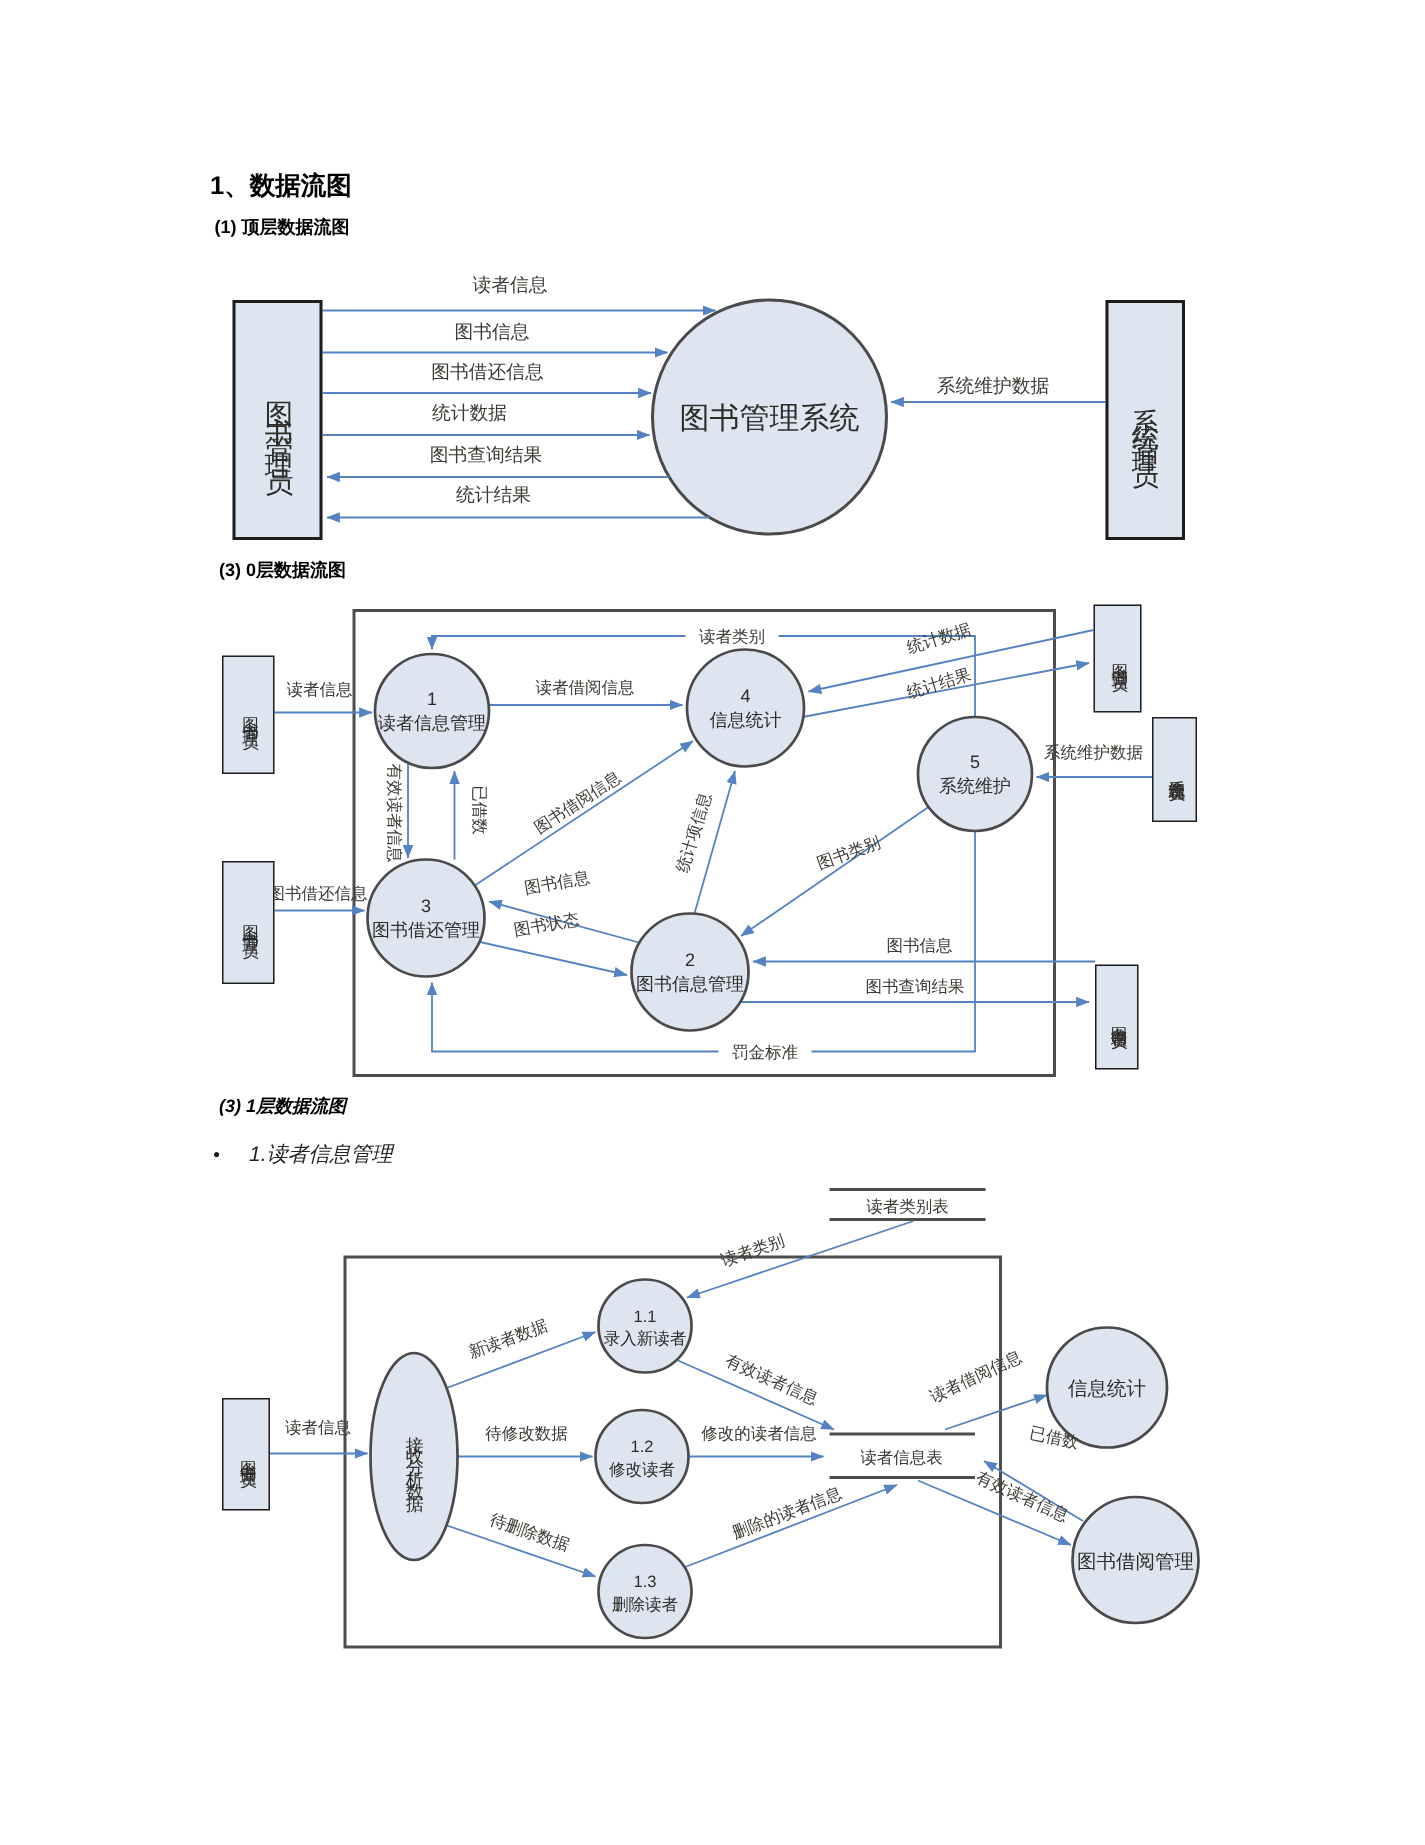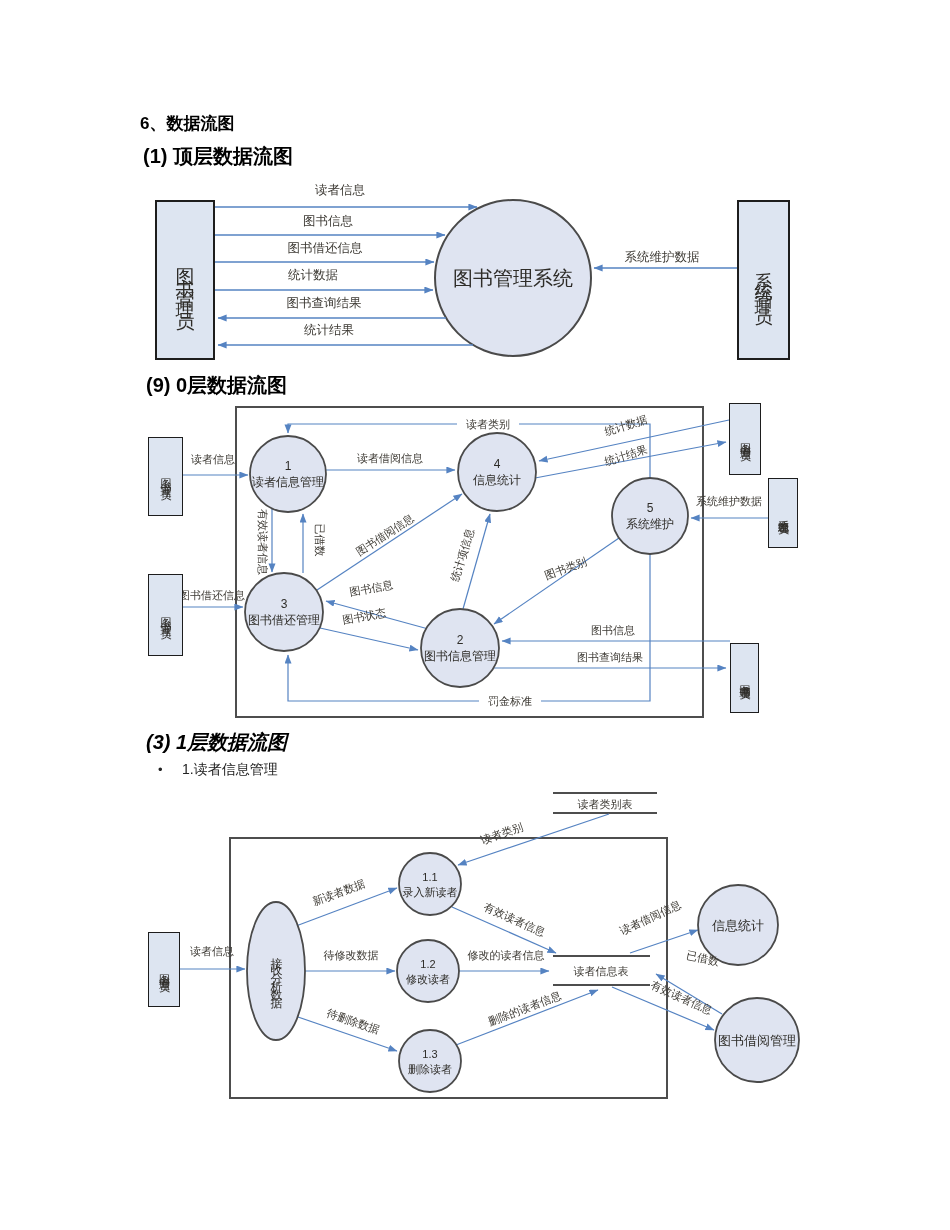--- a/index.html
+++ b/index.html
@@ -1,22 +1,22 @@
 <!DOCTYPE html>
 <html><head>
 <meta charset="utf-8">
 <style>
   html,body{margin:0;padding:0;background:#fff;}
   .page{position:relative;width:950px;height:1230px;background:#ffffff;overflow:hidden;
         font-family:"Liberation Sans","DejaVu Sans",sans-serif;color:#3c3933;}
   .page > svg{position:absolute;left:0;top:0;}
   .hd{position:absolute;font-weight:bold;color:#000;white-space:nowrap;}
   .hd1{left:140px;top:112px;font-size:17px;}
-  .hd2{font-size:20px;}
-  .bullet-line{position:absolute;left:158px;top:761px;font-size:14px;color:#222;}
+  .hd2{font-size:12px;}
+  .bullet-line{position:absolute;left:142px;top:761px;font-size:14px;color:#222;font-style:italic;}
   .bullet-line .dot{display:inline-block;width:24px;font-size:13px;}
   .entity{position:absolute;display:flex;align-items:center;justify-content:center;
           background:#dde5f1;border:2px solid #1d1d1d;color:#2e2c28;
           writing-mode:vertical-rl;text-orientation:upright;box-sizing:border-box;}
   .entity-lg{font-size:19px;letter-spacing:11px;}
   .entity-sm{font-size:11px;letter-spacing:3px;border-width:1.5px;}
   .vfree{position:absolute;display:flex;align-items:center;justify-content:center;
          writing-mode:vertical-rl;text-orientation:upright;color:#2e2c28;
          font-size:12px;letter-spacing:8px;}
   svg text{font-family:"Liberation Sans","DejaVu Sans",sans-serif;fill:#3c3933;}
@@ -173,23 +173,23 @@
       <text x="503" y="837" text-anchor="middle" class="lbl" transform="rotate(-19,503,837)">读者类别</text>
       <text x="513" y="923" text-anchor="middle" class="lbl" transform="rotate(24,513,923)">有效读者信息</text>
       <text x="506" y="959" text-anchor="middle" class="lbl">修改的读者信息</text>
       <text x="526" y="1012" text-anchor="middle" class="lbl" transform="rotate(-21,526,1012)">删除的读者信息</text>
       <text x="652" y="921" text-anchor="middle" class="lbl" transform="rotate(-25,652,921)">读者借阅信息</text>
       <text x="702" y="962" text-anchor="middle" class="lbl" transform="rotate(12,702,962)">已借数</text>
       <text x="680" y="1001" text-anchor="middle" class="lbl" transform="rotate(24,680,1001)">有效读者信息</text>
     </g>
   </svg>
 
-  <div class="hd hd1">6、数据流图</div>
+  <div class="hd hd1">1、数据流图</div>
   <div class="hd hd2" style="left:143px;top:143px;">(1) 顶层数据流图</div>
-  <div class="hd hd2" style="left:146px;top:372px;">(9) 0层数据流图</div>
+  <div class="hd hd2" style="left:146px;top:372px;">(3) 0层数据流图</div>
   <div class="hd hd2" style="left:146px;top:729px;font-style:italic;">(3) 1层数据流图</div>
   <div class="bullet-line"><span class="dot">•</span><span>1.读者信息管理</span></div>
 
   <div class="entity entity-lg" style="left:155px;top:200px;width:60px;height:160px;">图书管理员</div>
   <div class="entity entity-lg" style="left:737px;top:200px;width:53px;height:160px;font-size:18px;letter-spacing:9px;">系统管理员</div>
 
   <div class="entity entity-sm" style="left:148px;top:437px;width:35px;height:79px;">图书管理员</div>
   <div class="entity entity-sm" style="left:148px;top:574px;width:35px;height:82px;">图书管理员</div>
   <div class="entity entity-sm" style="left:729px;top:403px;width:32px;height:72px;letter-spacing:2px;">图书管理员</div>
   <div class="entity entity-sm" style="left:768px;top:478px;width:30px;height:70px;letter-spacing:1px;">系统管理员</div>

